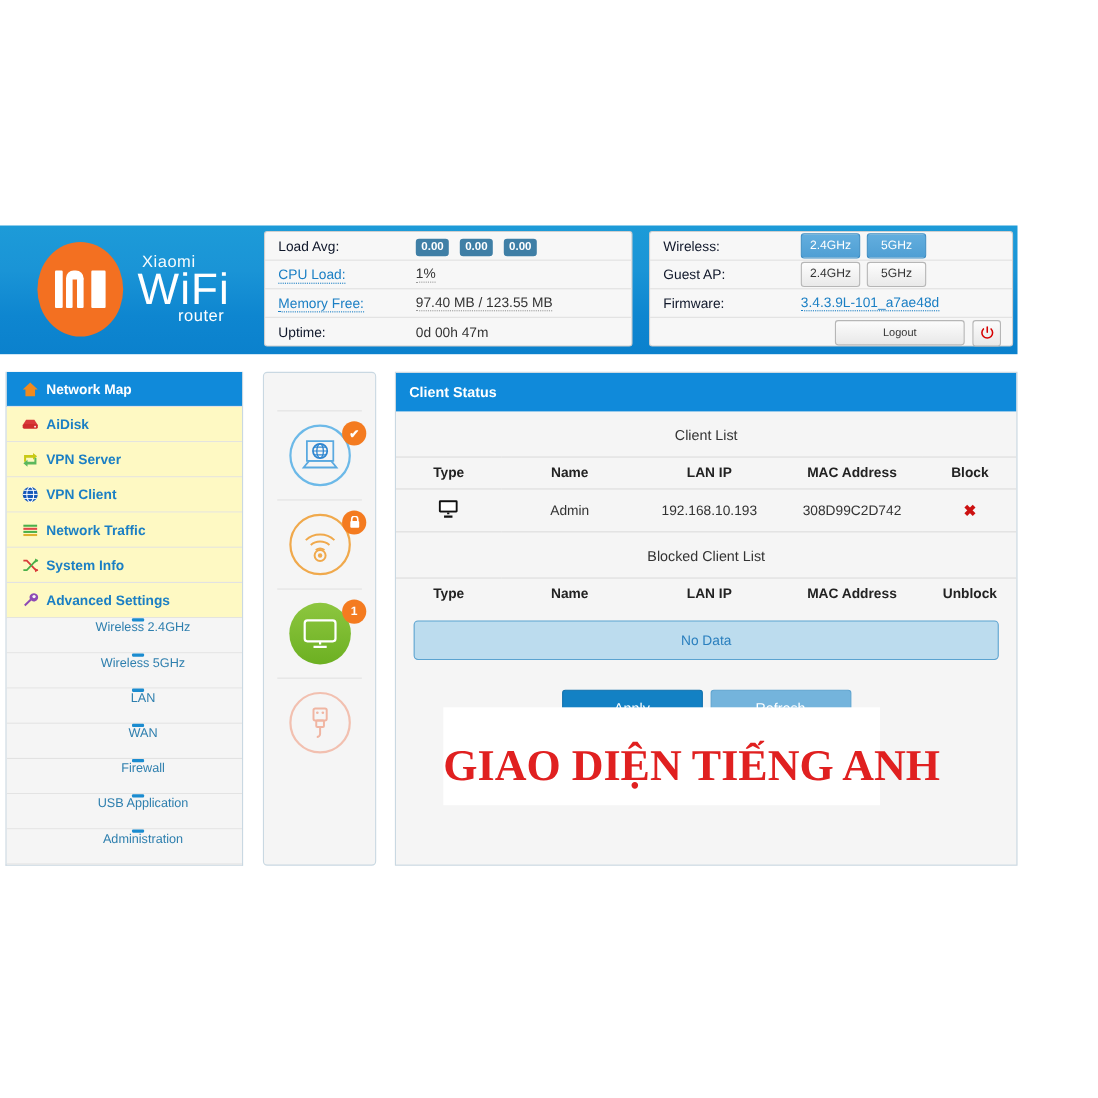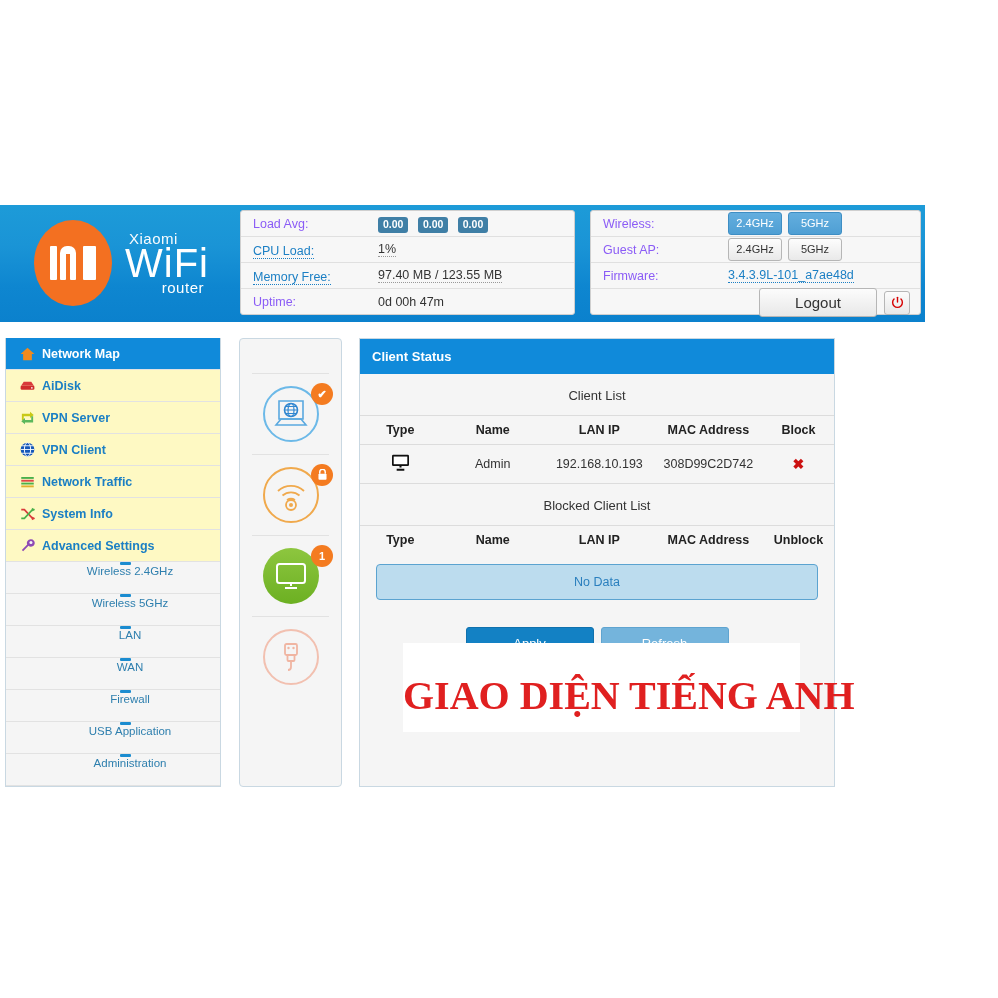--- a/index.html
+++ b/index.html
@@ -46,21 +46,21 @@
     position: absolute; top: 5px; height: 105px;
     background: #f7f7f7; border: 1px solid #cfcfcf; border-radius: 3px;
   }
   .stat-card.left { left: 240px; width: 335px; }
   .stat-card.right { left: 590px; width: 331px; }
   .srow {
     display: flex; align-items: center; height: 26px;
     border-bottom: 1px solid #e0e0e0; padding: 0 0 0 12px;
   }
   .stat-card .srow:last-child { border-bottom: none; }
-  .slabel { font-size: 12.5px; color: #8b5cf6; width: 125px; flex: none; }
+  .slabel { font-size: 12.5px; color: #0f172a; width: 125px; flex: none; }
   .slabel.link { color: #1b7fc4; border-bottom: 1px dotted #1b7fc4; width: auto; }
   .slabel-cell { width: 125px; flex: none; }
   .sval { font-size: 12.5px; color: #333; }
   .sval.dotted { border-bottom: 1px dotted #999; }
   .sval.link { color: #1b7fc4; border-bottom: 1px dotted #1b7fc4; }
 
   .badge-load {
     display: inline-block; background: #3f7fa6; color: #fff;
     font-size: 10.5px; font-weight: bold; border-radius: 3px;
     padding: 2px 5px; margin-right: 5px; line-height: 1.1;
@@ -71,21 +71,21 @@
     font-size: 11px; padding: 4px 7px; border-radius: 3px;
     border: 1px solid #b6b6b6; margin-right: 6px; line-height: 1.1;
     background: linear-gradient(180deg,#fdfdfd,#e9e9e9); color: #333;
   }
   .btn-band.on {
     background: linear-gradient(180deg,#63aede,#4f9fd4);
     border-color: #3e8ec4; color: #fff;
   }
   .logout-row { display: flex; align-items: center; justify-content: flex-end; padding-right: 10px; height: 27px; }
   .btn-logout {
-    width: 118px; text-align: center; font-size: 15px; color: #333;
+    width: 118px; text-align: center; font-size: 10px; color: #333;
     padding: 5px 0; border: 1px solid #b6b6b6; border-radius: 3px;
     background: linear-gradient(180deg,#fcfcfc,#e8e8e8); margin-right: 7px;
   }
   .btn-power {
     width: 26px; height: 24px; border: 1px solid #b6b6b6; border-radius: 3px;
     background: linear-gradient(180deg,#fcfcfc,#e8e8e8);
     display: flex; align-items: center; justify-content: center;
   }
 
   
@@ -122,21 +122,21 @@
   }
   .ic-badge {
     position: absolute; right: 8px; top: 9px;
     width: 22px; height: 22px; border-radius: 50%; background: #f47b20;
     color: #fff; font-size: 11px; font-weight: bold;
     display: flex; align-items: center; justify-content: center; z-index: 3;
   }
 
   
   .main-panel {
-    position: absolute; left: 359px; top: 338px; width: 476px; height: 449px;
+    position: absolute; left: 359px; top: 338px; width: 566px; height: 449px;
     background: #f5f5f5; border: 1px solid #c9d8e2; overflow: hidden;
   }
   .panel-head {
     height: 35px; background: #108ada; color: #fff;
     display: flex; align-items: center; padding-left: 12px;
     font-size: 13px; font-weight: bold;
   }
   .section-title {
     text-align: center; font-size: 13px; color: #333;
     padding: 14px 0 12px 0;

